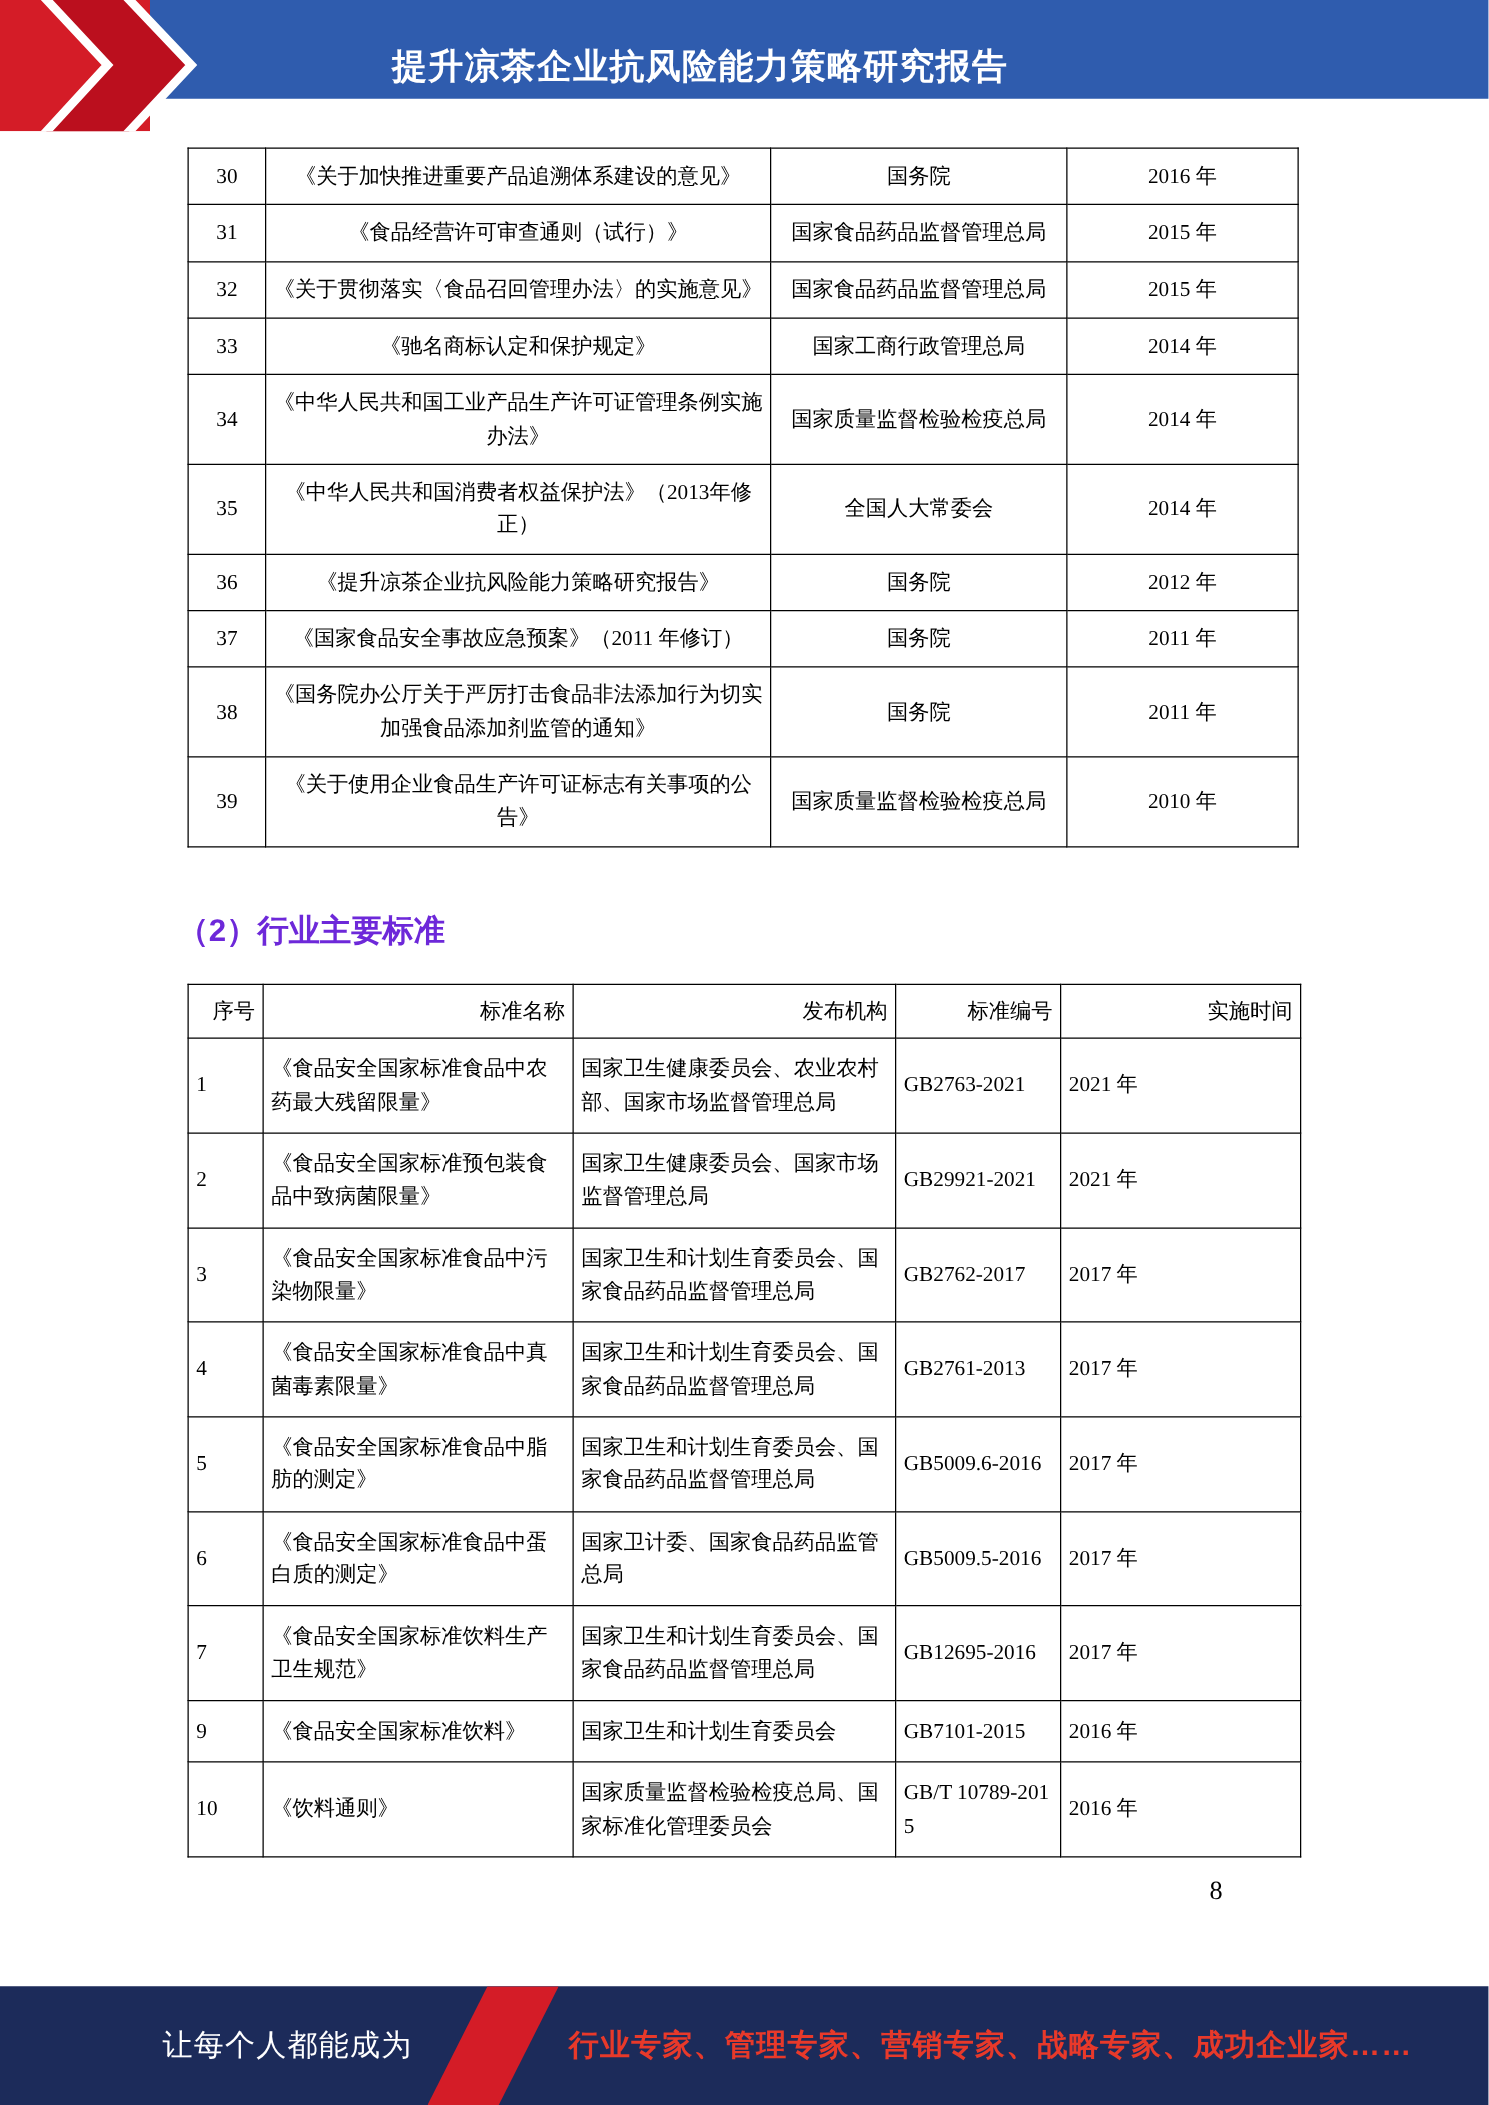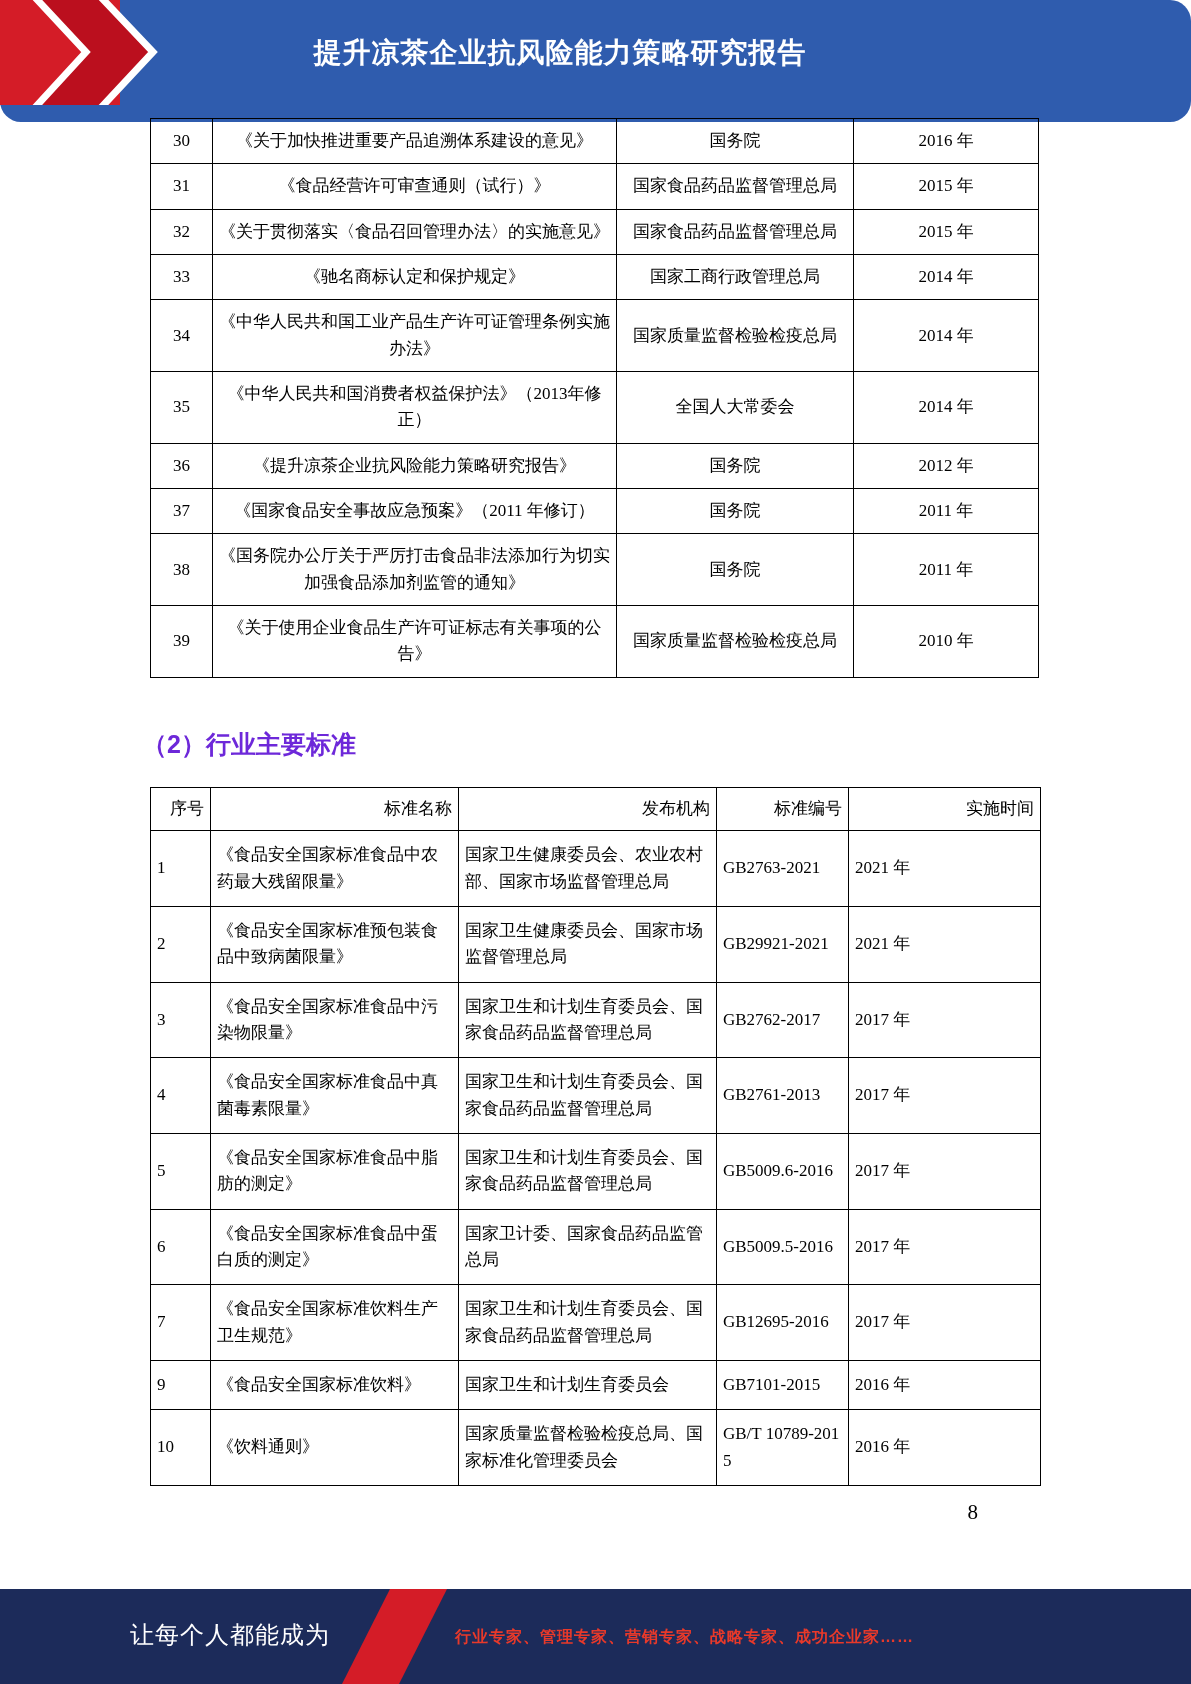--- a/index.html
+++ b/index.html
@@ -6,23 +6,22 @@
   html,body { background:#ffffff; }
   body { width:1191px; font-family:"Liberation Serif","DejaVu Serif",serif; color:#000; }
 
   .page {
     position:relative; width:1191px; height:1684px;
     background:#fff; overflow:hidden;
   }
 
   
   .page-header {
-    position:relative; height:122px;
+    position:relative; height:79px;
     background:var(--header-blue,#2f5cae);
-    border-radius:21px;
   }
   .header-arrow {
     position:absolute; left:0; top:0; width:175px; height:105px; overflow:hidden;
   }
   .header-title {
     position:absolute; left:0; top:0; width:1120px; height:105px;
     line-height:105px; text-align:center;
     color:#fff; font-family:"Liberation Sans","DejaVu Sans",sans-serif;
     font-size:28px; font-weight:bold; letter-spacing:1px;
   }
@@ -51,33 +50,33 @@
     font-size:21px;
   }
 
   
   .page-footer {
     position:absolute; left:0; right:0; bottom:0; height:95px;
     background:var(--footer-navy,#1c2b5a);
   }
   .footer-left {
     position:absolute; left:130px; top:0; height:95px; line-height:95px;
-    color:#fff; font-family:Liberation Mono, monospace;
+    color:#fff; font-family:Liberation Sans, sans-serif;
     font-size:24px; letter-spacing:1px;
   }
   .footer-band {
     position:absolute; left:342px; top:0; width:105px; height:95px;
     background:var(--banner-red,#d41c27);
     clip-path:polygon(48px 0, 105px 0, 57px 95px, 0 95px);
   }
   .footer-right {
     position:absolute; left:455px; top:0; height:73px; line-height:95px;
     color:var(--footer-text-red,#e8392a);
     font-family:"Liberation Sans","DejaVu Sans",sans-serif;
-    font-size:16px; font-weight:bold; letter-spacing:1px;
+    font-size:24px; font-weight:bold; letter-spacing:1px;
   }
 </style>
 </head>
 <body>
 
 <div class="page">
 
   <header class="page-header">
     <svg class="header-arrow" viewBox="0 0 175 105" width="175" height="105" preserveAspectRatio="none">
       <rect x="0" y="0" width="120" height="105" fill="#d41c27"></rect>

